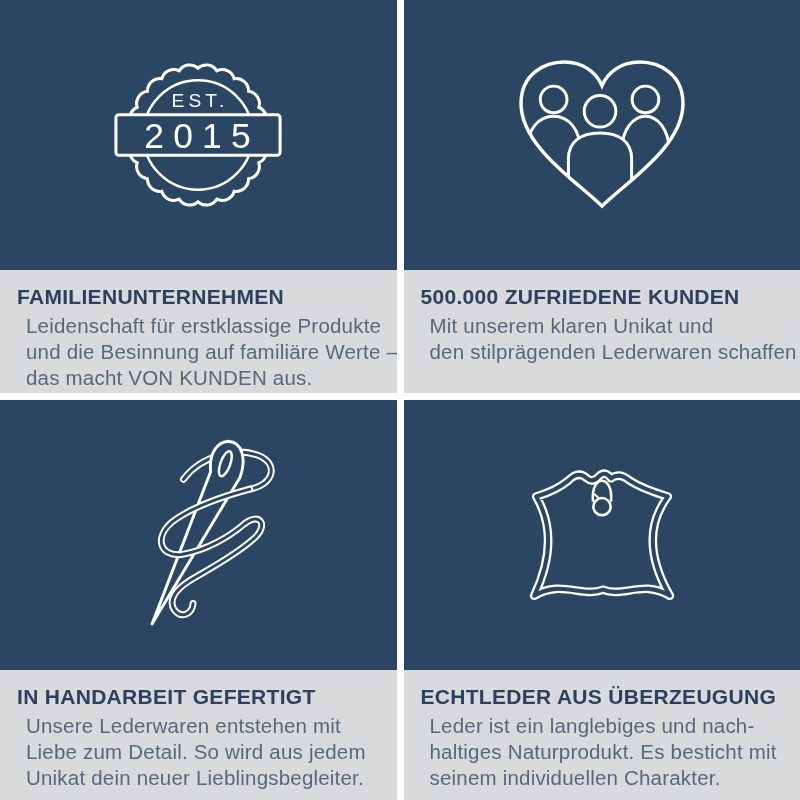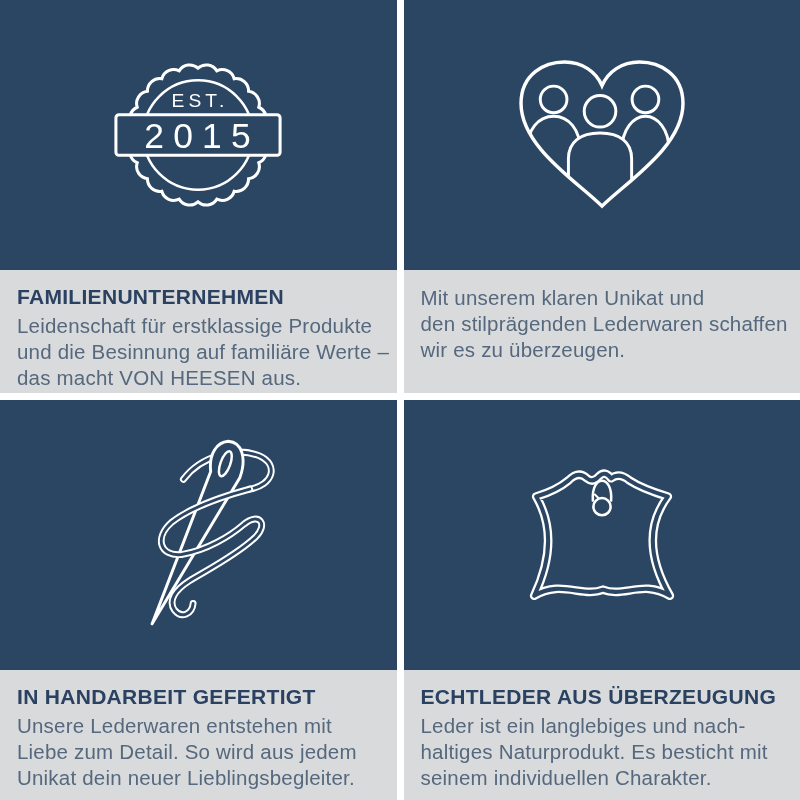--- a/index.html
+++ b/index.html
@@ -54,21 +54,21 @@
     white-space:nowrap;
   }
   .text-panel p{
     margin:0;
     font-size:20.5px;
     line-height:26px;
     font-weight:normal;
     letter-spacing:.2px;
     color:var(--body);
   }
-  .text-panel p span{white-space:nowrap;display:inline-block;}
+  .text-panel p span{white-space:nowrap;display:inline-block;margin-left:9px;}
   svg{display:block;}
   svg text{
     font-family:"Liberation Sans",sans-serif;
     fill:var(--white);
   }
   .badge-est{font-size:19px;letter-spacing:4px;}
   .badge-year{font-size:35px;letter-spacing:9px;font-weight:300;}
   .stroke-w{stroke:var(--white);fill:none;}
   .fill-navy{fill:var(--navy);}
 </style>
@@ -85,21 +85,21 @@
         <text class="badge-est" x="87" y="47" text-anchor="middle">EST.</text>
         <rect x="4" y="55" width="162" height="40" rx="3" class="fill-navy" stroke="#ffffff" stroke-width="3"></rect>
         <text class="badge-year" x="89" y="88" text-anchor="middle">2015</text>
       </svg>
     </div>
     <div class="text-panel">
       <h3>FAMILIENUNTERNEHMEN</h3>
       <p>
         <span>Leidenschaft für erstklassige Produkte</span><br>
         <span>und die Besinnung auf familiäre Werte –</span><br>
-        <span>das macht VON HEESEN aus.</span>
+        <span>das macht VON KUNDEN aus.</span>
       </p>
     </div>
   </section>
 
   <section class="card">
     <div class="icon-panel">
       <svg width="178" height="158" viewBox="0 0 180 160">
         <defs>
           <clipPath id="heartClip">
             <path d="M90,152 C66,128 8,92 8,48 C8,18 32,6 52,6 C70,6 84,16 90,30
@@ -112,24 +112,24 @@
           <path d="M110,152 V96 C110,74 122,61 134,61 C146,61 158,74 158,96 V152 Z"></path>
           <circle cx="134" cy="44" r="13.5"></circle>
           <path d="M56,152 V104 C56,87 68,78 88,78 C108,78 120,87 120,104 V152 Z"></path>
           <circle cx="88" cy="56" r="16"></circle>
         </g>
         <path d="M90,152 C66,128 8,92 8,48 C8,18 32,6 52,6 C70,6 84,16 90,30
                  C96,16 110,6 128,6 C148,6 172,18 172,48 C172,92 114,128 90,152 Z" class="stroke-w" stroke-width="3.5"></path>
       </svg>
     </div>
     <div class="text-panel">
+      <h3>500.000 ZUFRIEDENE KUNDEN</h3>
       <p>
         <span>Mit unserem klaren Unikat und</span><br>
         <span>den stilprägenden Lederwaren schaffen</span><br>
-        <span>wir es zu überzeugen.</span>
       </p>
     </div>
   </section>
 
   <section class="card">
     <div class="icon-panel">
       <svg width="166" height="206" viewBox="0 0 170 210">
         <g fill="none" stroke-linecap="round">
 
           <path d="M70,48 C88,24 124,14 148,24 C168,33 162,54 138,58" stroke="#ffffff" stroke-width="7"></path>

